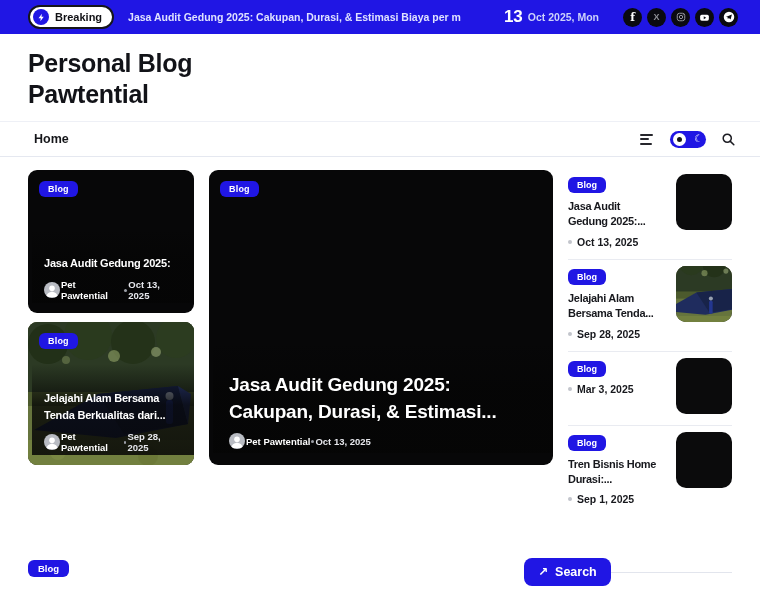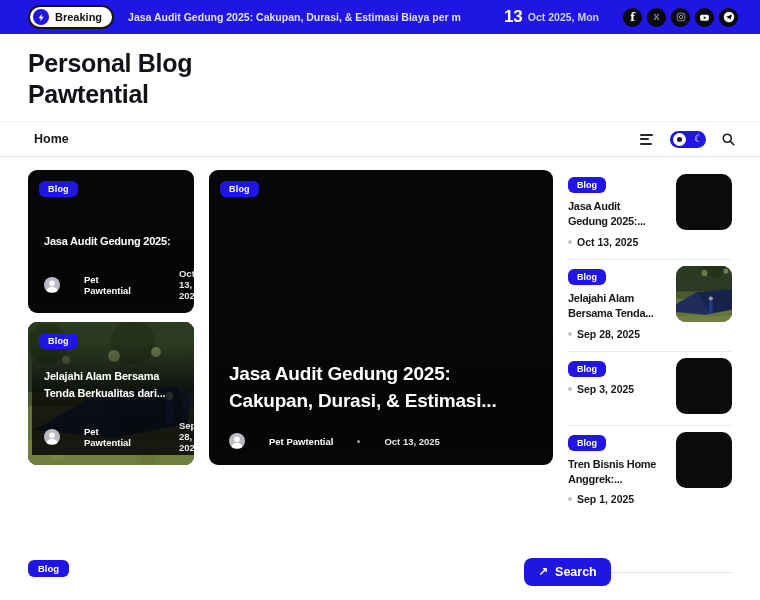--- a/index.html
+++ b/index.html
@@ -71,21 +71,21 @@
                 color:#fff; font-size:9px; font-weight:700; padding:3px 9px;
                 border-radius:6px; letter-spacing:.2px; cursor:pointer; }
   .card-body { position:absolute; left:4px; right:0; bottom:10px; padding:26px 12px 2px;
                z-index:1;
                background:linear-gradient(180deg, rgba(5,5,5,0) 0%, rgba(5,5,5,.78) 45%, rgba(5,5,5,.85) 100%); }
   .card.big .card-body { padding:30px 16px 4px; bottom:12px; }
   .card-title { color:#fff; font-weight:700; font-size:11px; letter-spacing:-0.2px;
                 line-height:1.55; }
   .card-title div { white-space:nowrap; overflow:hidden; }
   .card.big .card-title { font-size:19px; line-height:1.45; letter-spacing:-0.2px; }
-  .meta { display:flex; align-items:center; gap:24px; margin-top:18px; }
+  .meta { display:flex; align-items:center; gap:1px; margin-top:7px; }
   .avatar { width:16px; height:16px; border-radius:50%; background:#b9bcc3;
             overflow:hidden; flex-shrink:0; }
   .avatar svg { width:100%; height:100%; display:block; }
   .meta-name { font-size:9.5px; font-weight:700; color:#fff; cursor:pointer; }
   .meta-dot { width:3px; height:3px; border-radius:50%; background:#9b9ea6; }
   .meta-date { font-size:9.5px; font-weight:600; color:#e6e7ec; }
 
   
   .sidebar { display:flex; flex-direction:column; }
   .sb-item { display:flex; gap:6px; padding:6px 0 11px; border-bottom:1px solid #e9ebf1;
@@ -322,32 +322,32 @@
           <rect y="118" width="166" height="25" fill="#72803f"></rect>
         </svg>
       </div>
     </div>
 
     <div class="sb-item">
       <div class="sb-text">
         <span class="sb-badge">Blog</span>
         <div class="sb-date-row">
           <span class="sb-dot"></span>
-          <span class="sb-date">Sep 3, 2025</span>
+          <span class="sb-date">Mar 3, 2025</span>
         </div>
       </div>
       <div class="sb-thumb"></div>
     </div>
 
     <div class="sb-item">
       <div class="sb-text">
         <span class="sb-badge">Blog</span>
         <div class="sb-title">
           <div>Tren Bisnis Home</div>
-          <div>Anggrek:...</div>
+          <div>Durasi:...</div>
         </div>
         <div class="sb-date-row">
           <span class="sb-dot"></span>
           <span class="sb-date">Sep 1, 2025</span>
         </div>
       </div>
       <div class="sb-thumb"></div>
     </div>
 
   </div>

